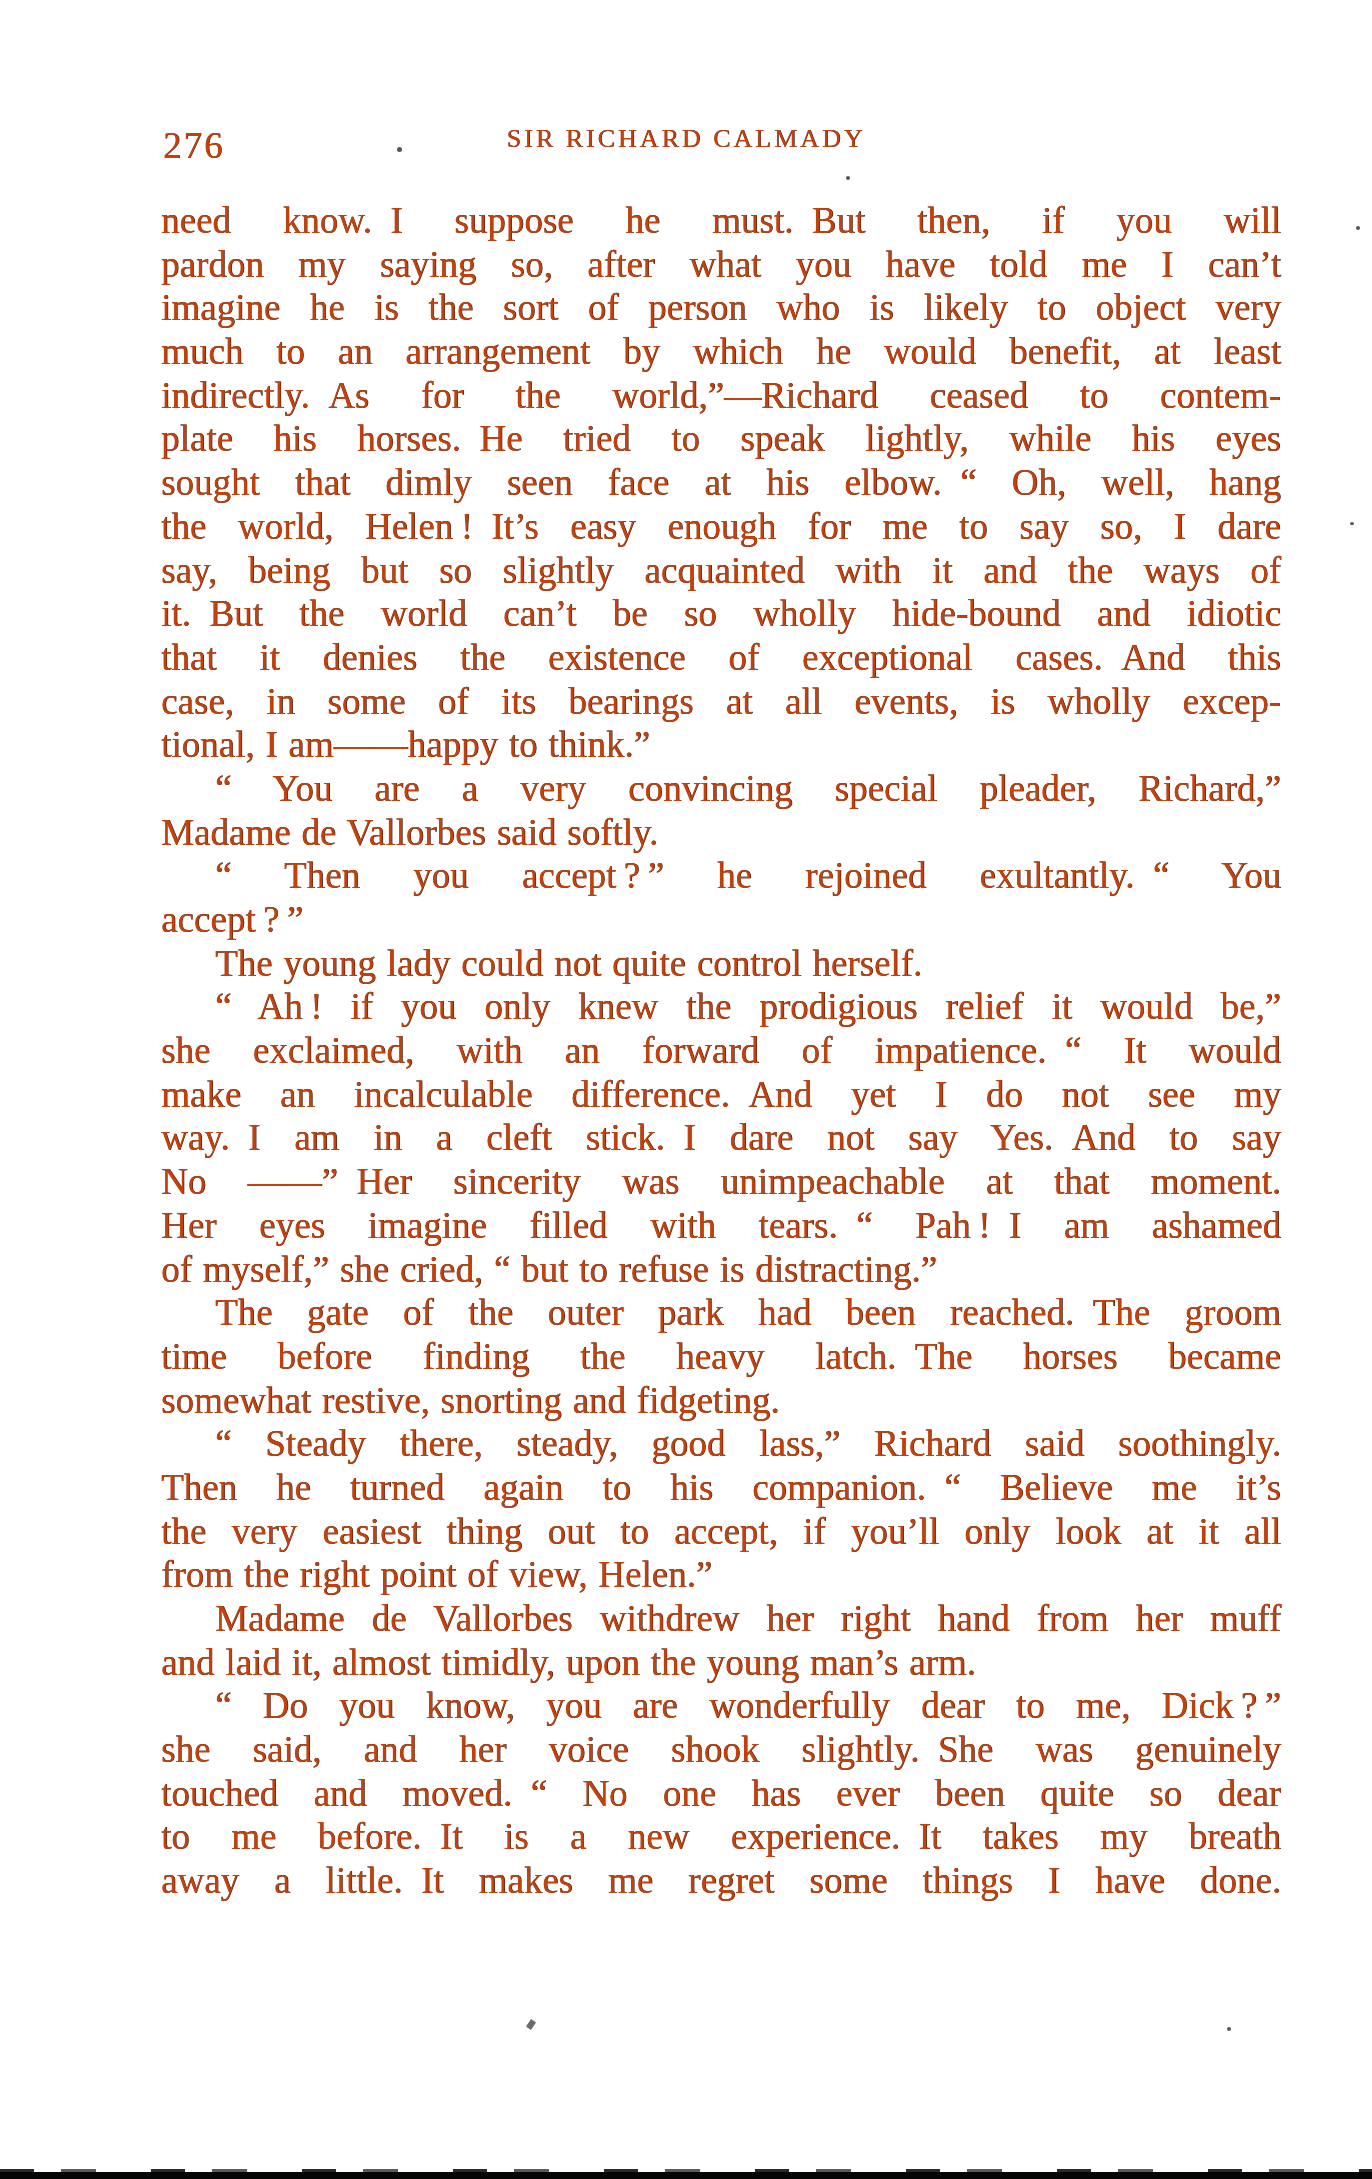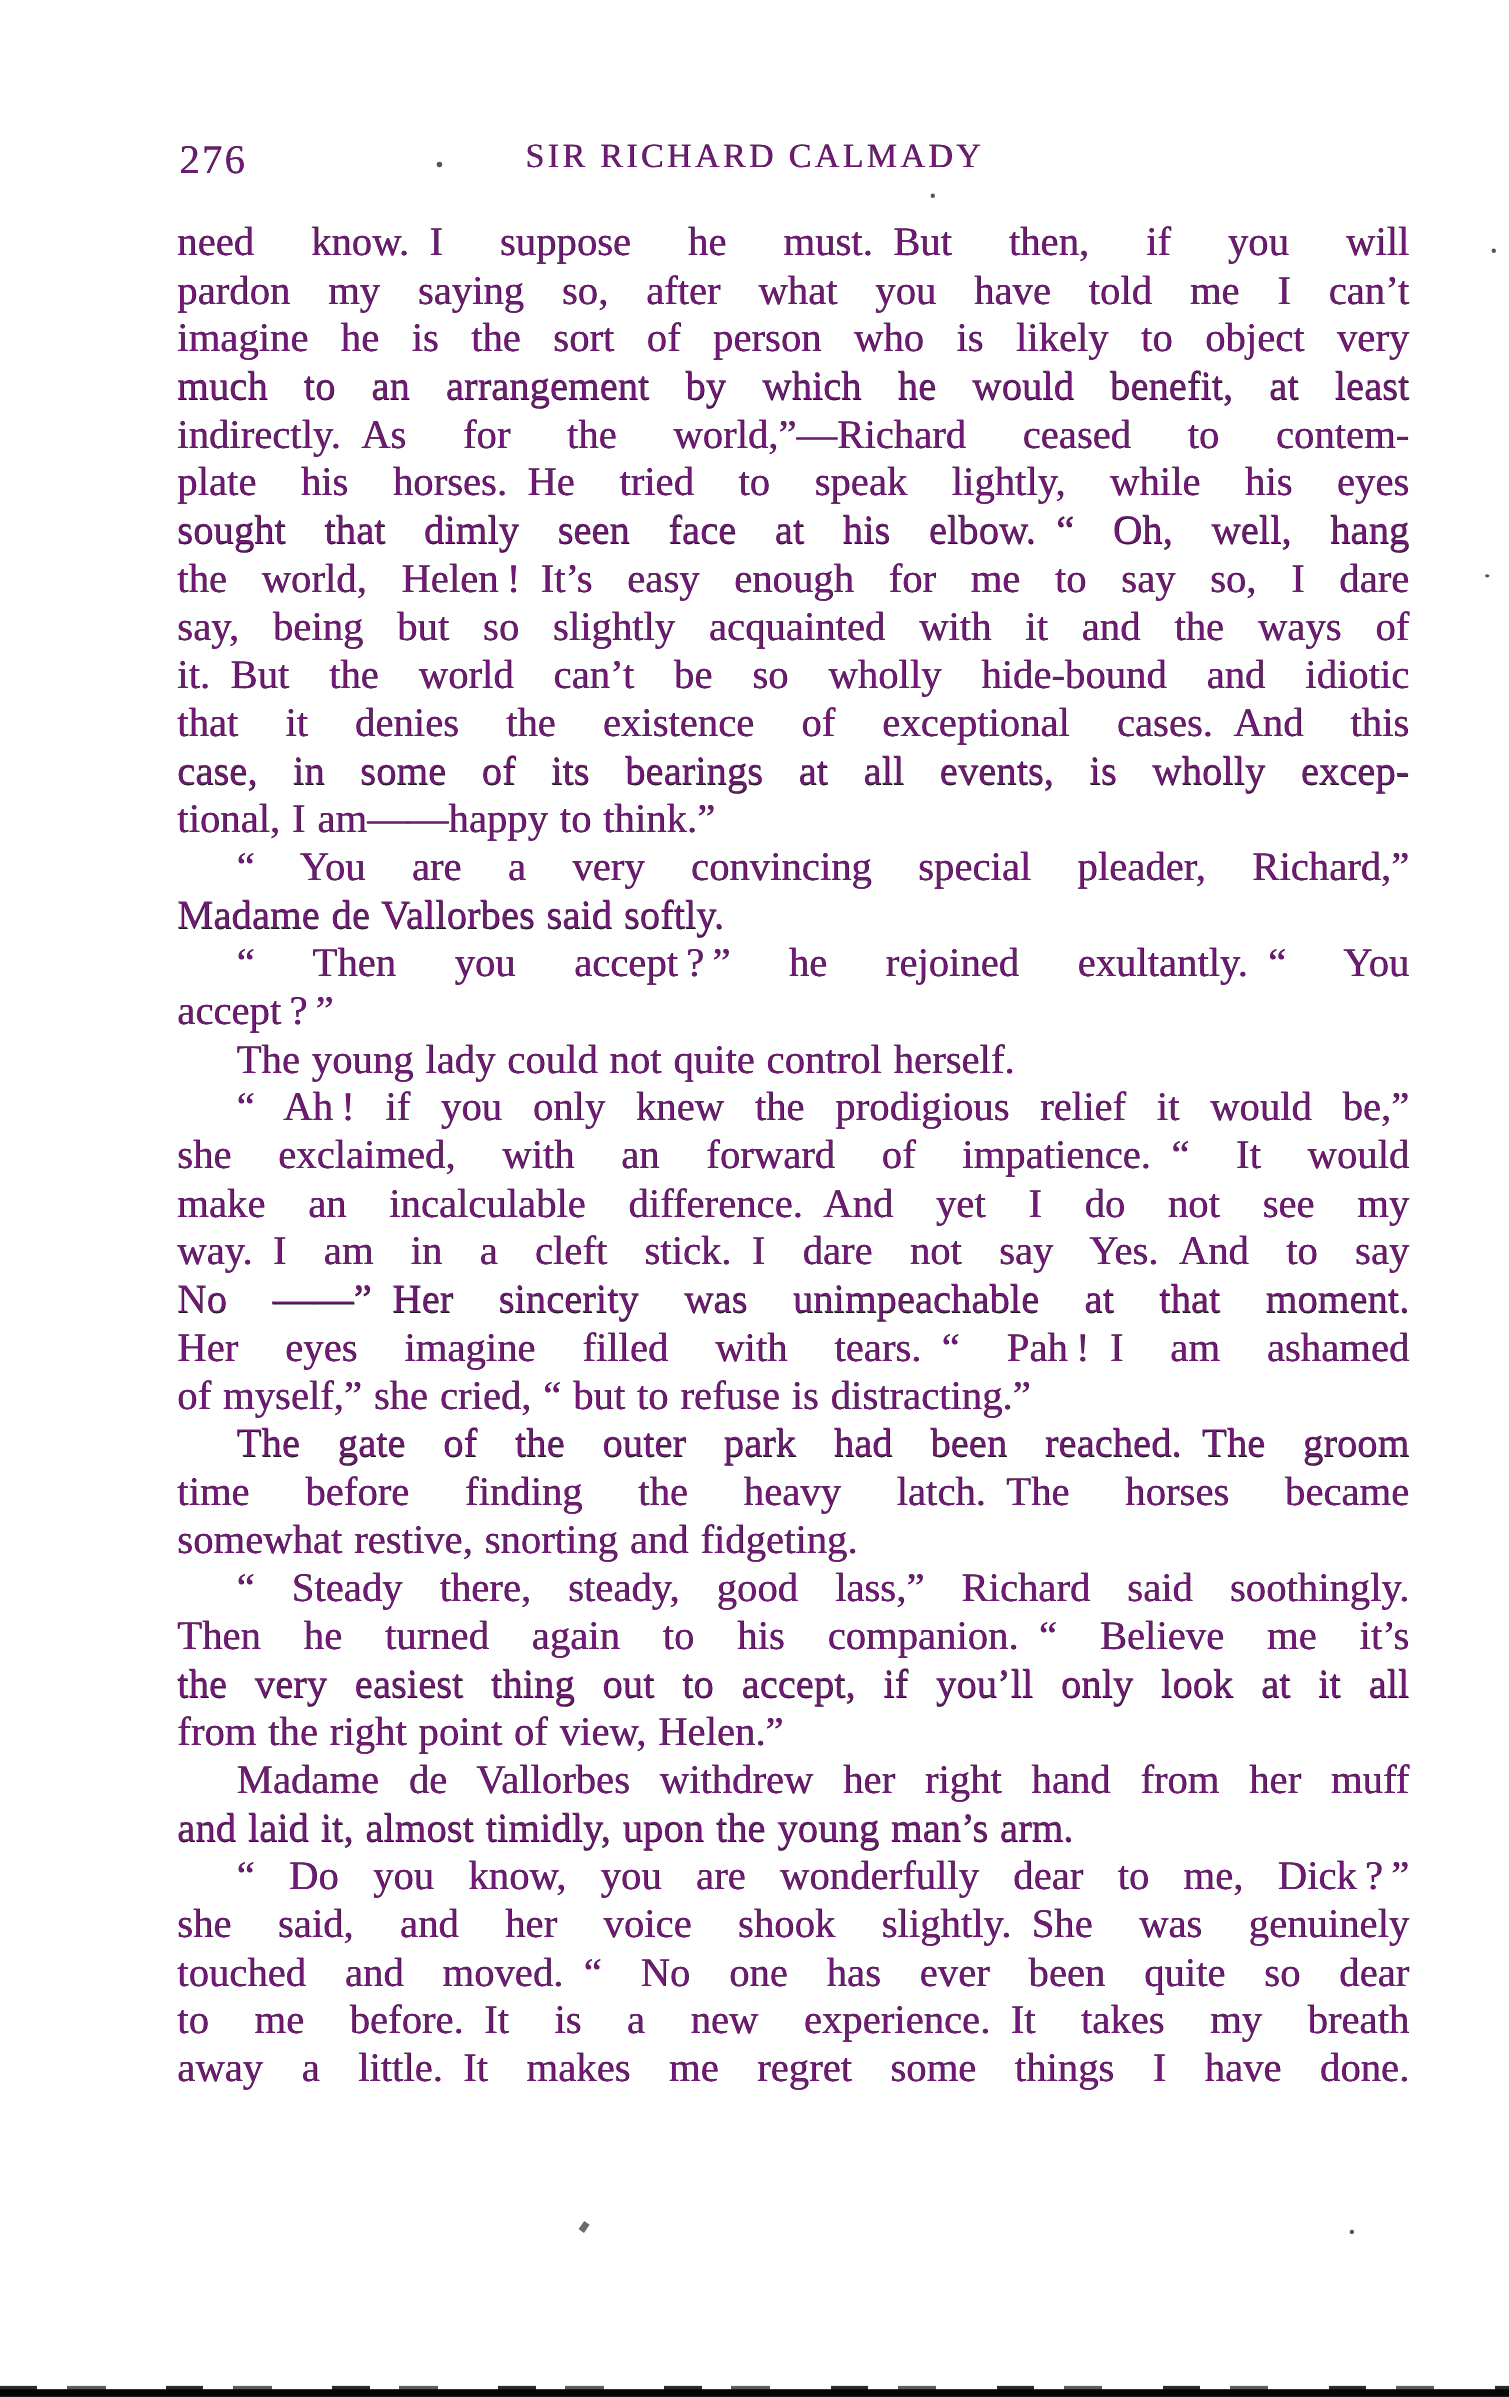--- a/index.html
+++ b/index.html
@@ -6,40 +6,40 @@
     margin: 0; padding: 0;
     width: 1372px; height: 2179px;
     background: #ffffff;
     overflow: hidden;
   }
   .page {
     position: relative;
     width: 1372px; height: 2179px;
     background: #ffffff;
     font-family: "Liberation Serif", serif;
-    color: #701a75;
+    color: #c2410c;
   }
   .header {
     position: absolute;
     top: 124px; left: 0;
     width: 1372px; height: 48px;
   }
   .page-number {
     position: absolute;
     left: 163px; top: 0;
     font-size: 37px;
     letter-spacing: 2px;
     text-shadow: 0.4px 0.2px 0 rgba(0,0,0,0.85);
   }
   .running-title {
     position: absolute;
     left: 0; top: 0;
     width: 1372px;
     text-align: center;
-    font-size: 31px;
+    font-size: 26px;
     letter-spacing: 3px;
     text-shadow: 0.5px 0.2px 0 rgba(0,0,0,0.85);
   }
   .text-block {
     position: absolute;
     left: 161px; top: 199px;
     width: 1120px;
   }
   .line {
     font-size: 37px;

